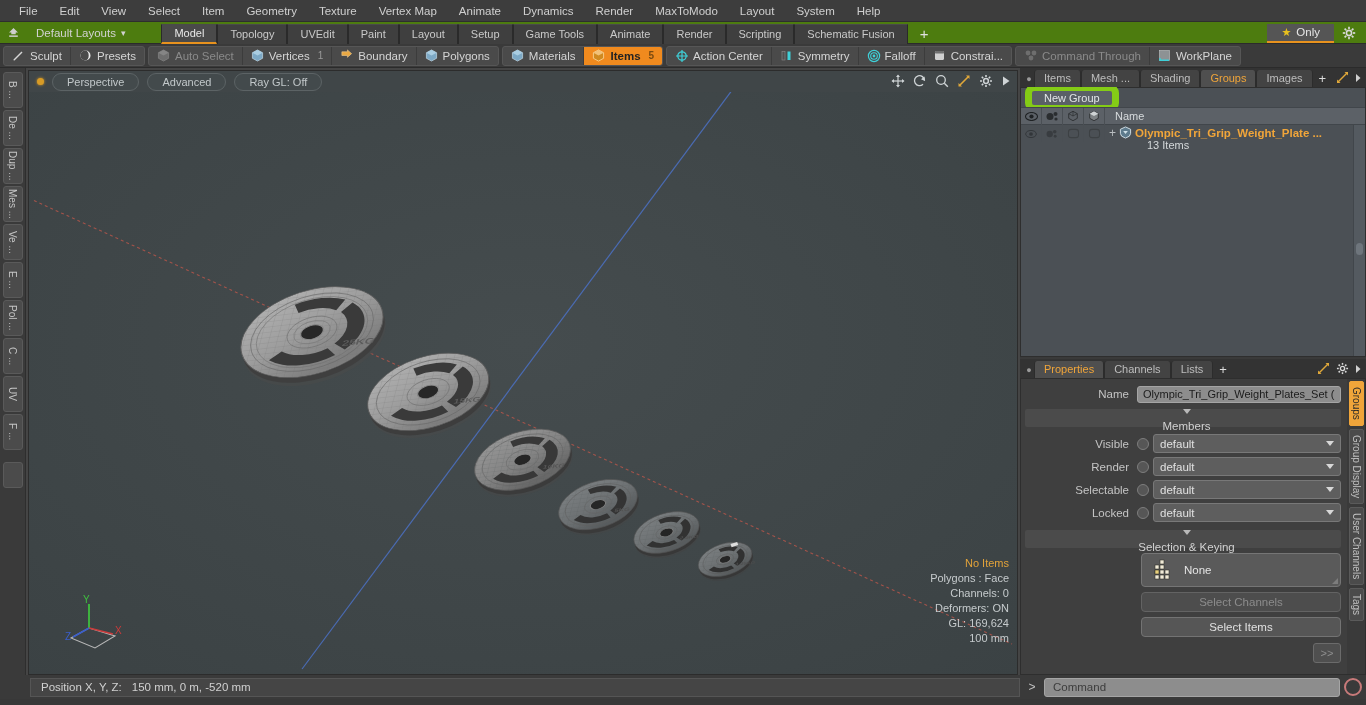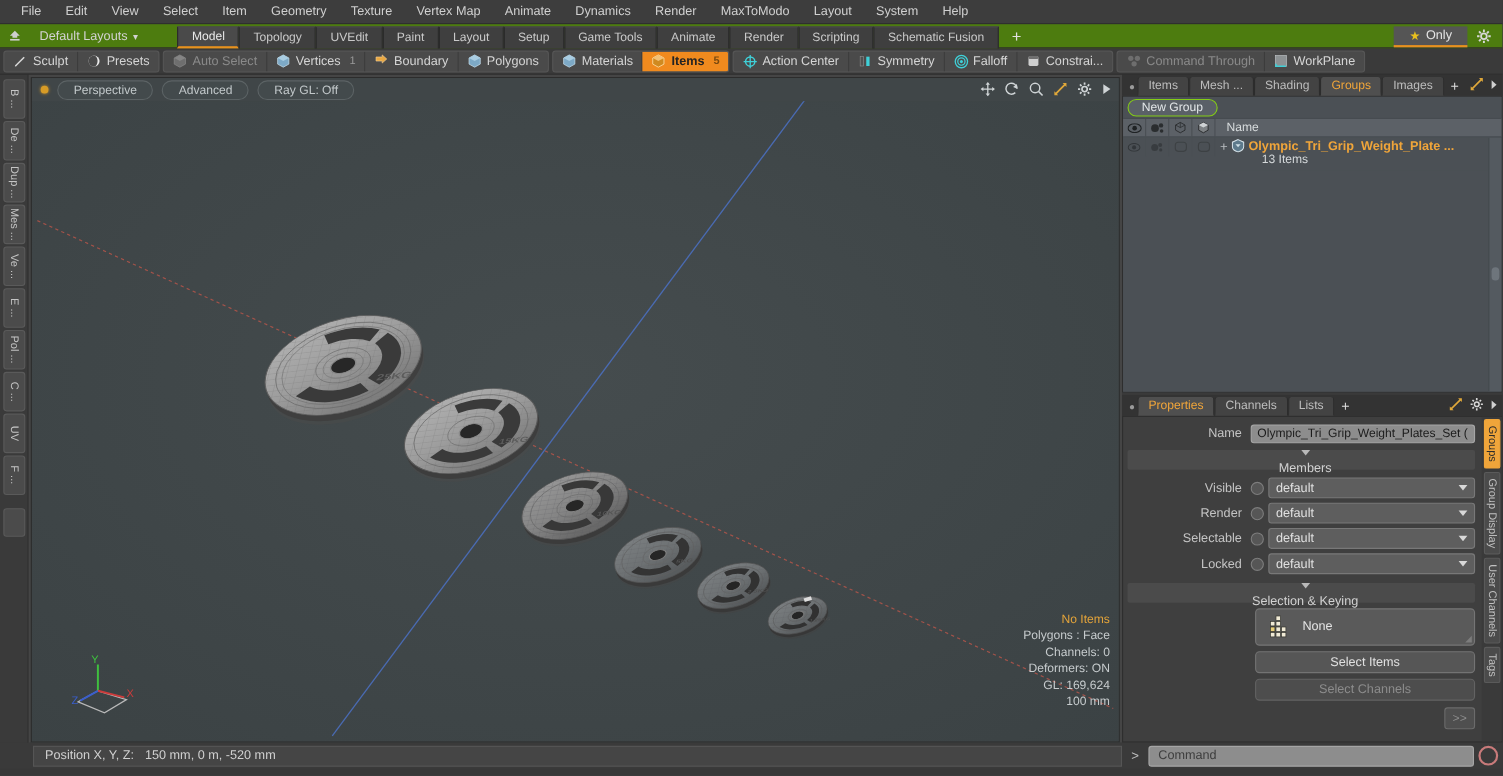--- a/index.html
+++ b/index.html
@@ -141,21 +141,21 @@
     border-top-left-radius: 3px; border-top-right-radius: 3px;
     display:flex;align-items:center;
   }
   .ptab.active { background: #4f4f4f; color: #f0a53a; }
   .pt-plus { padding: 0 6px; color: #ddd; font-size: 13px; height: 17px; display:flex;align-items:center;}
   .pt-right { position: absolute; right: 4px; bottom: 1px; display: flex; gap: 6px; align-items:center; color:#d0d0d0;}
 
   .grouppanel { height: 270px; background: #4b5055; border: 1px solid #2e2e2e; display:flex; flex-direction:column;}
   .newgroup-row { height: 19px; background: #4b5055; display: flex; align-items: center; padding: 2px 4px; }
   .newgroup-btn {
-    padding: 1px 12px; background: #5a6067; border: 1px solid #84cc16; border-radius: 9px;
+    padding: 1px 12px; background: #5a6067; border: 7px solid #84cc16; border-radius: 9px;
     font-size: 11px; color: #e2e6e8;
   }
   .tree-head {
     height: 18px; background: #5c6167; display: flex; align-items: center;
     border-bottom: 1px solid #41464b; border-top: 1px solid #41464b;
   }
   .th-col { width: 21px; height: 17px; display:flex;align-items:center;justify-content:center; border-right:1px solid #4a4f54;}
   .th-name { padding-left: 10px; font-size: 11px; color: #d7dbdd; }
   .tree-body { flex: 1; background: #4b5055; position: relative; overflow:hidden;}
   .tree-row { height: 30px; display: flex; align-items: flex-start; background: #4b5055; }
@@ -902,22 +902,22 @@
                   <rect x="5" y="17" width="4" height="4"></rect>
                   <rect x="10" y="17" width="4" height="4"></rect>
                   <rect x="15" y="17" width="4" height="4"></rect>
                 </g>
                 <rect x="5" y="12" width="4" height="4" fill="#e8cf7a" stroke="#33332c" stroke-width="0.6"></rect>
               </svg>
             </span>
             <span>None</span>
           </div>
 
+          <div class="btnwide dim">Select Channels</div>
           <div class="btnwide">Select Items</div>
-          <div class="btnwide dim">Select Channels</div>
           <div style="display:flex;">
               <div class="btnarrow">&gt;&gt;</div>
             </div>
         </div>
 
         <div class="prop-vtabs">
           <div class="pvtab active">Groups</div>
           <div class="pvtab">Group Display</div>
           <div class="pvtab">User Channels</div>
           <div class="pvtab">Tags</div>

